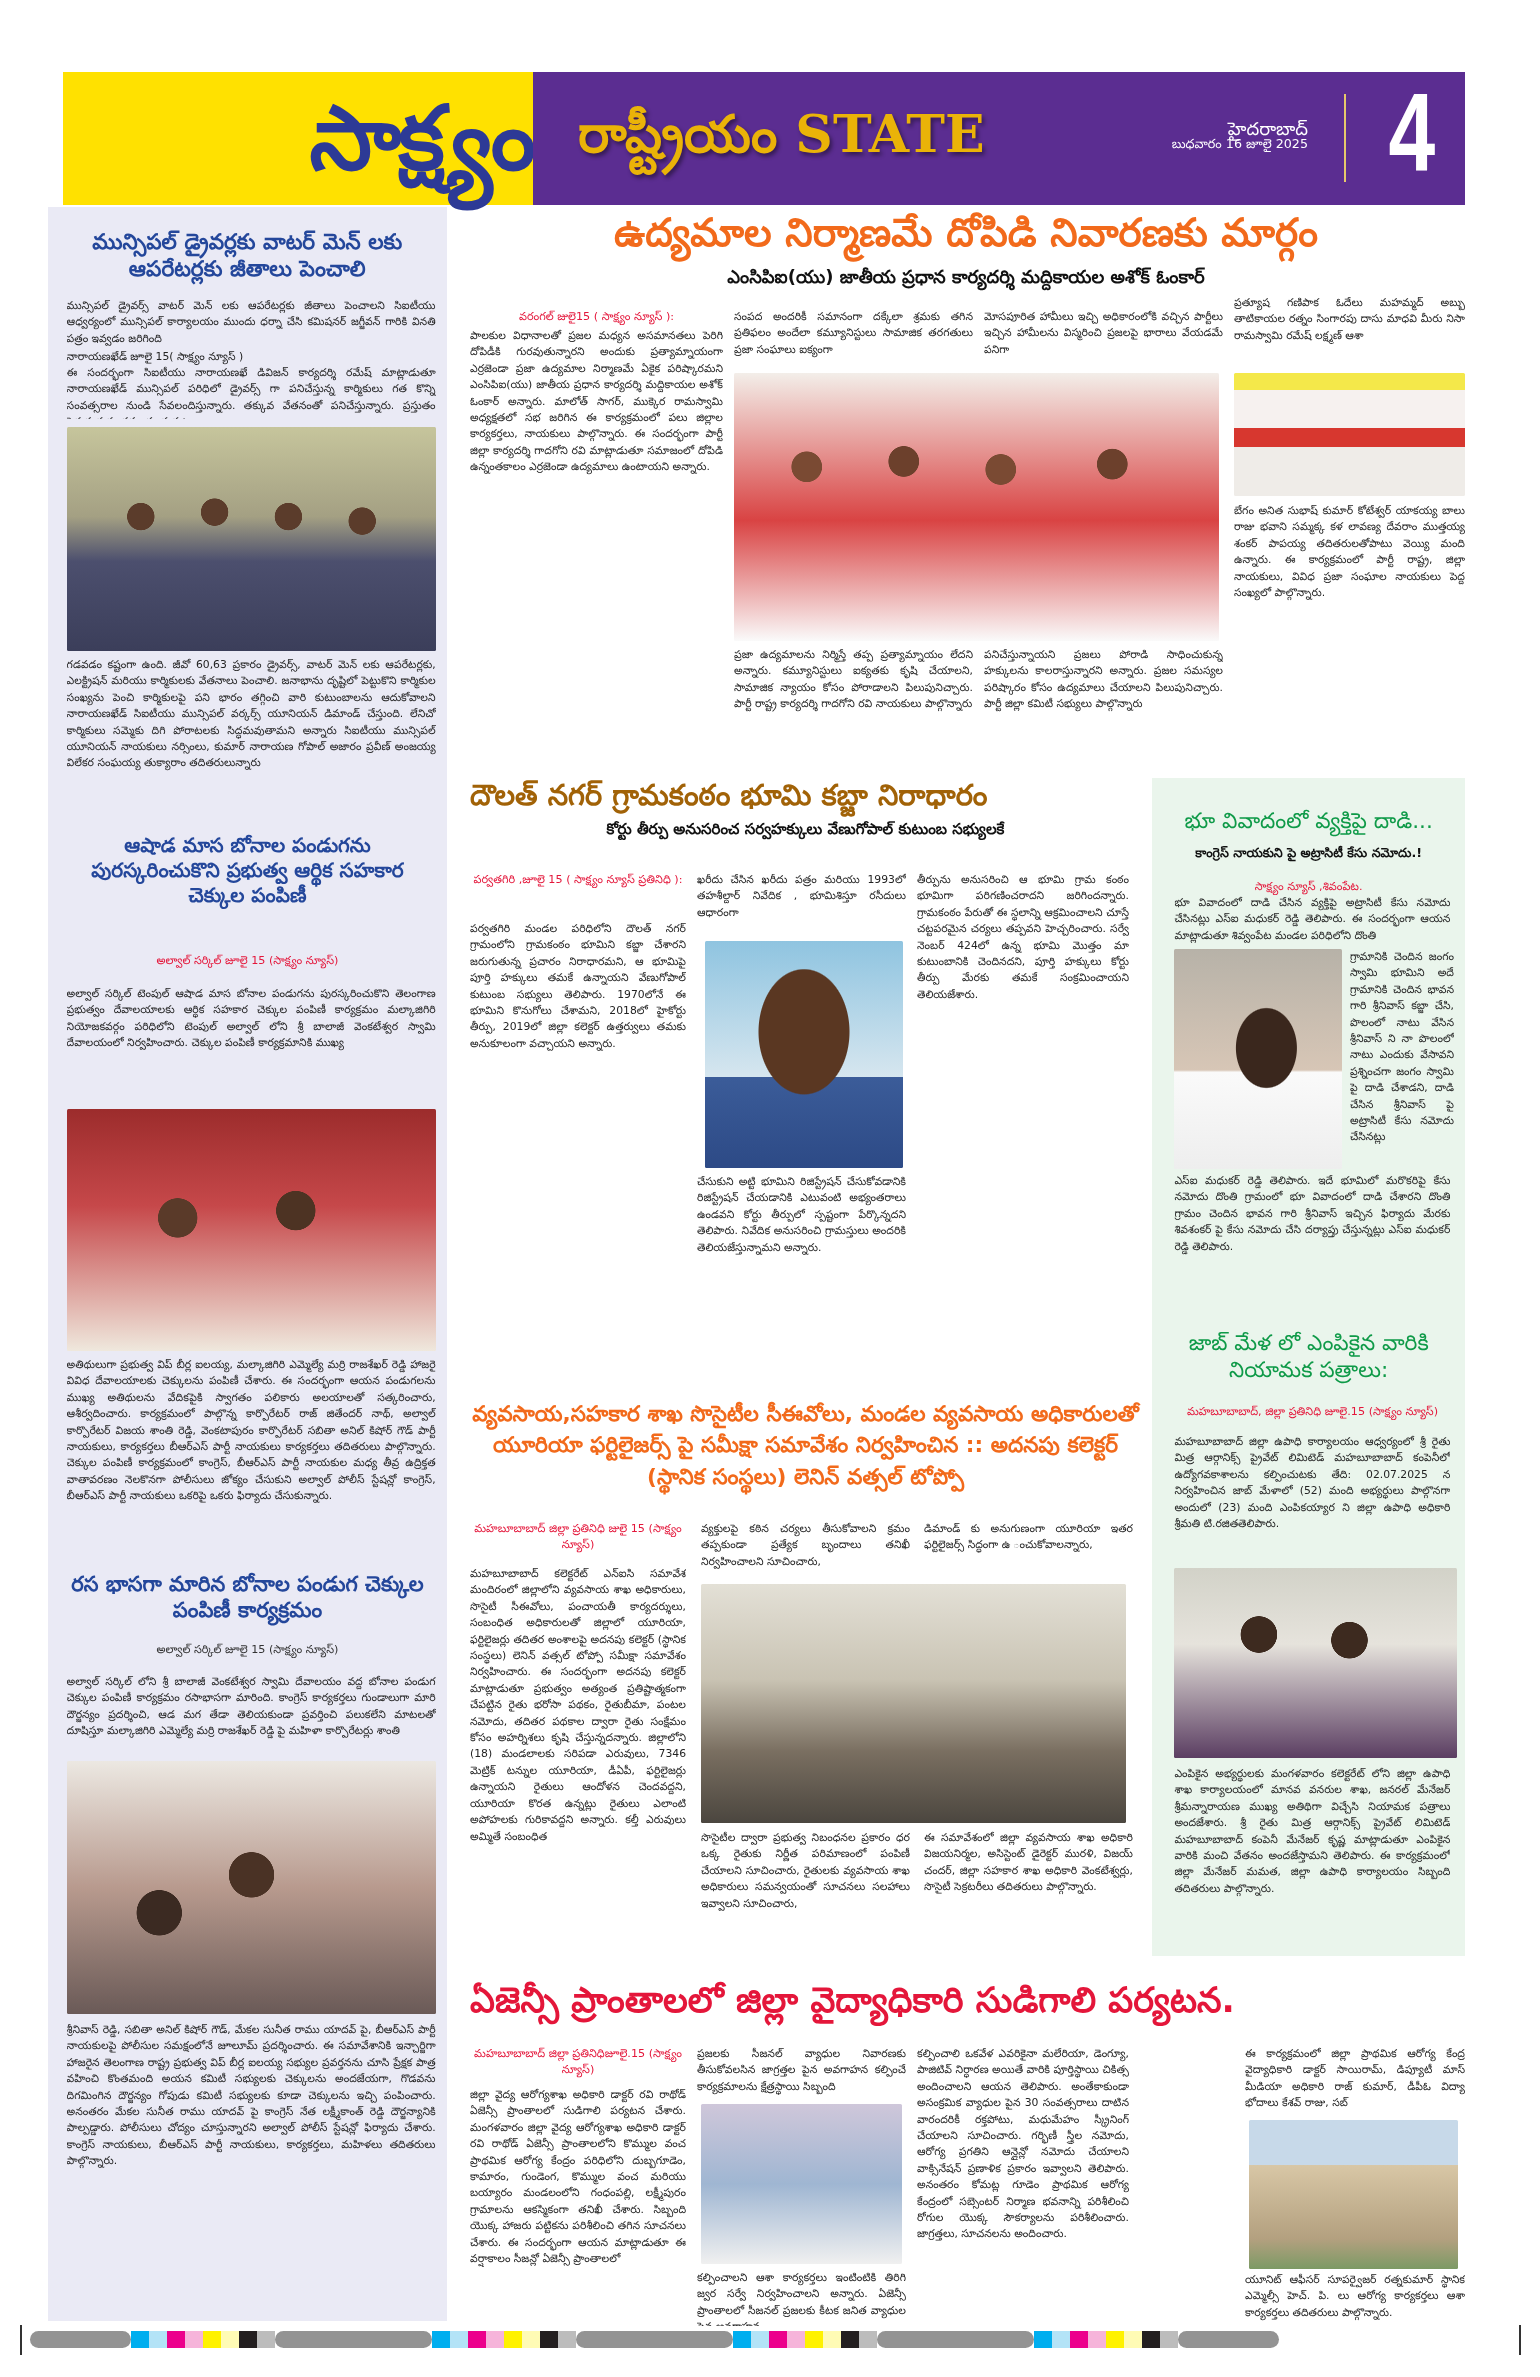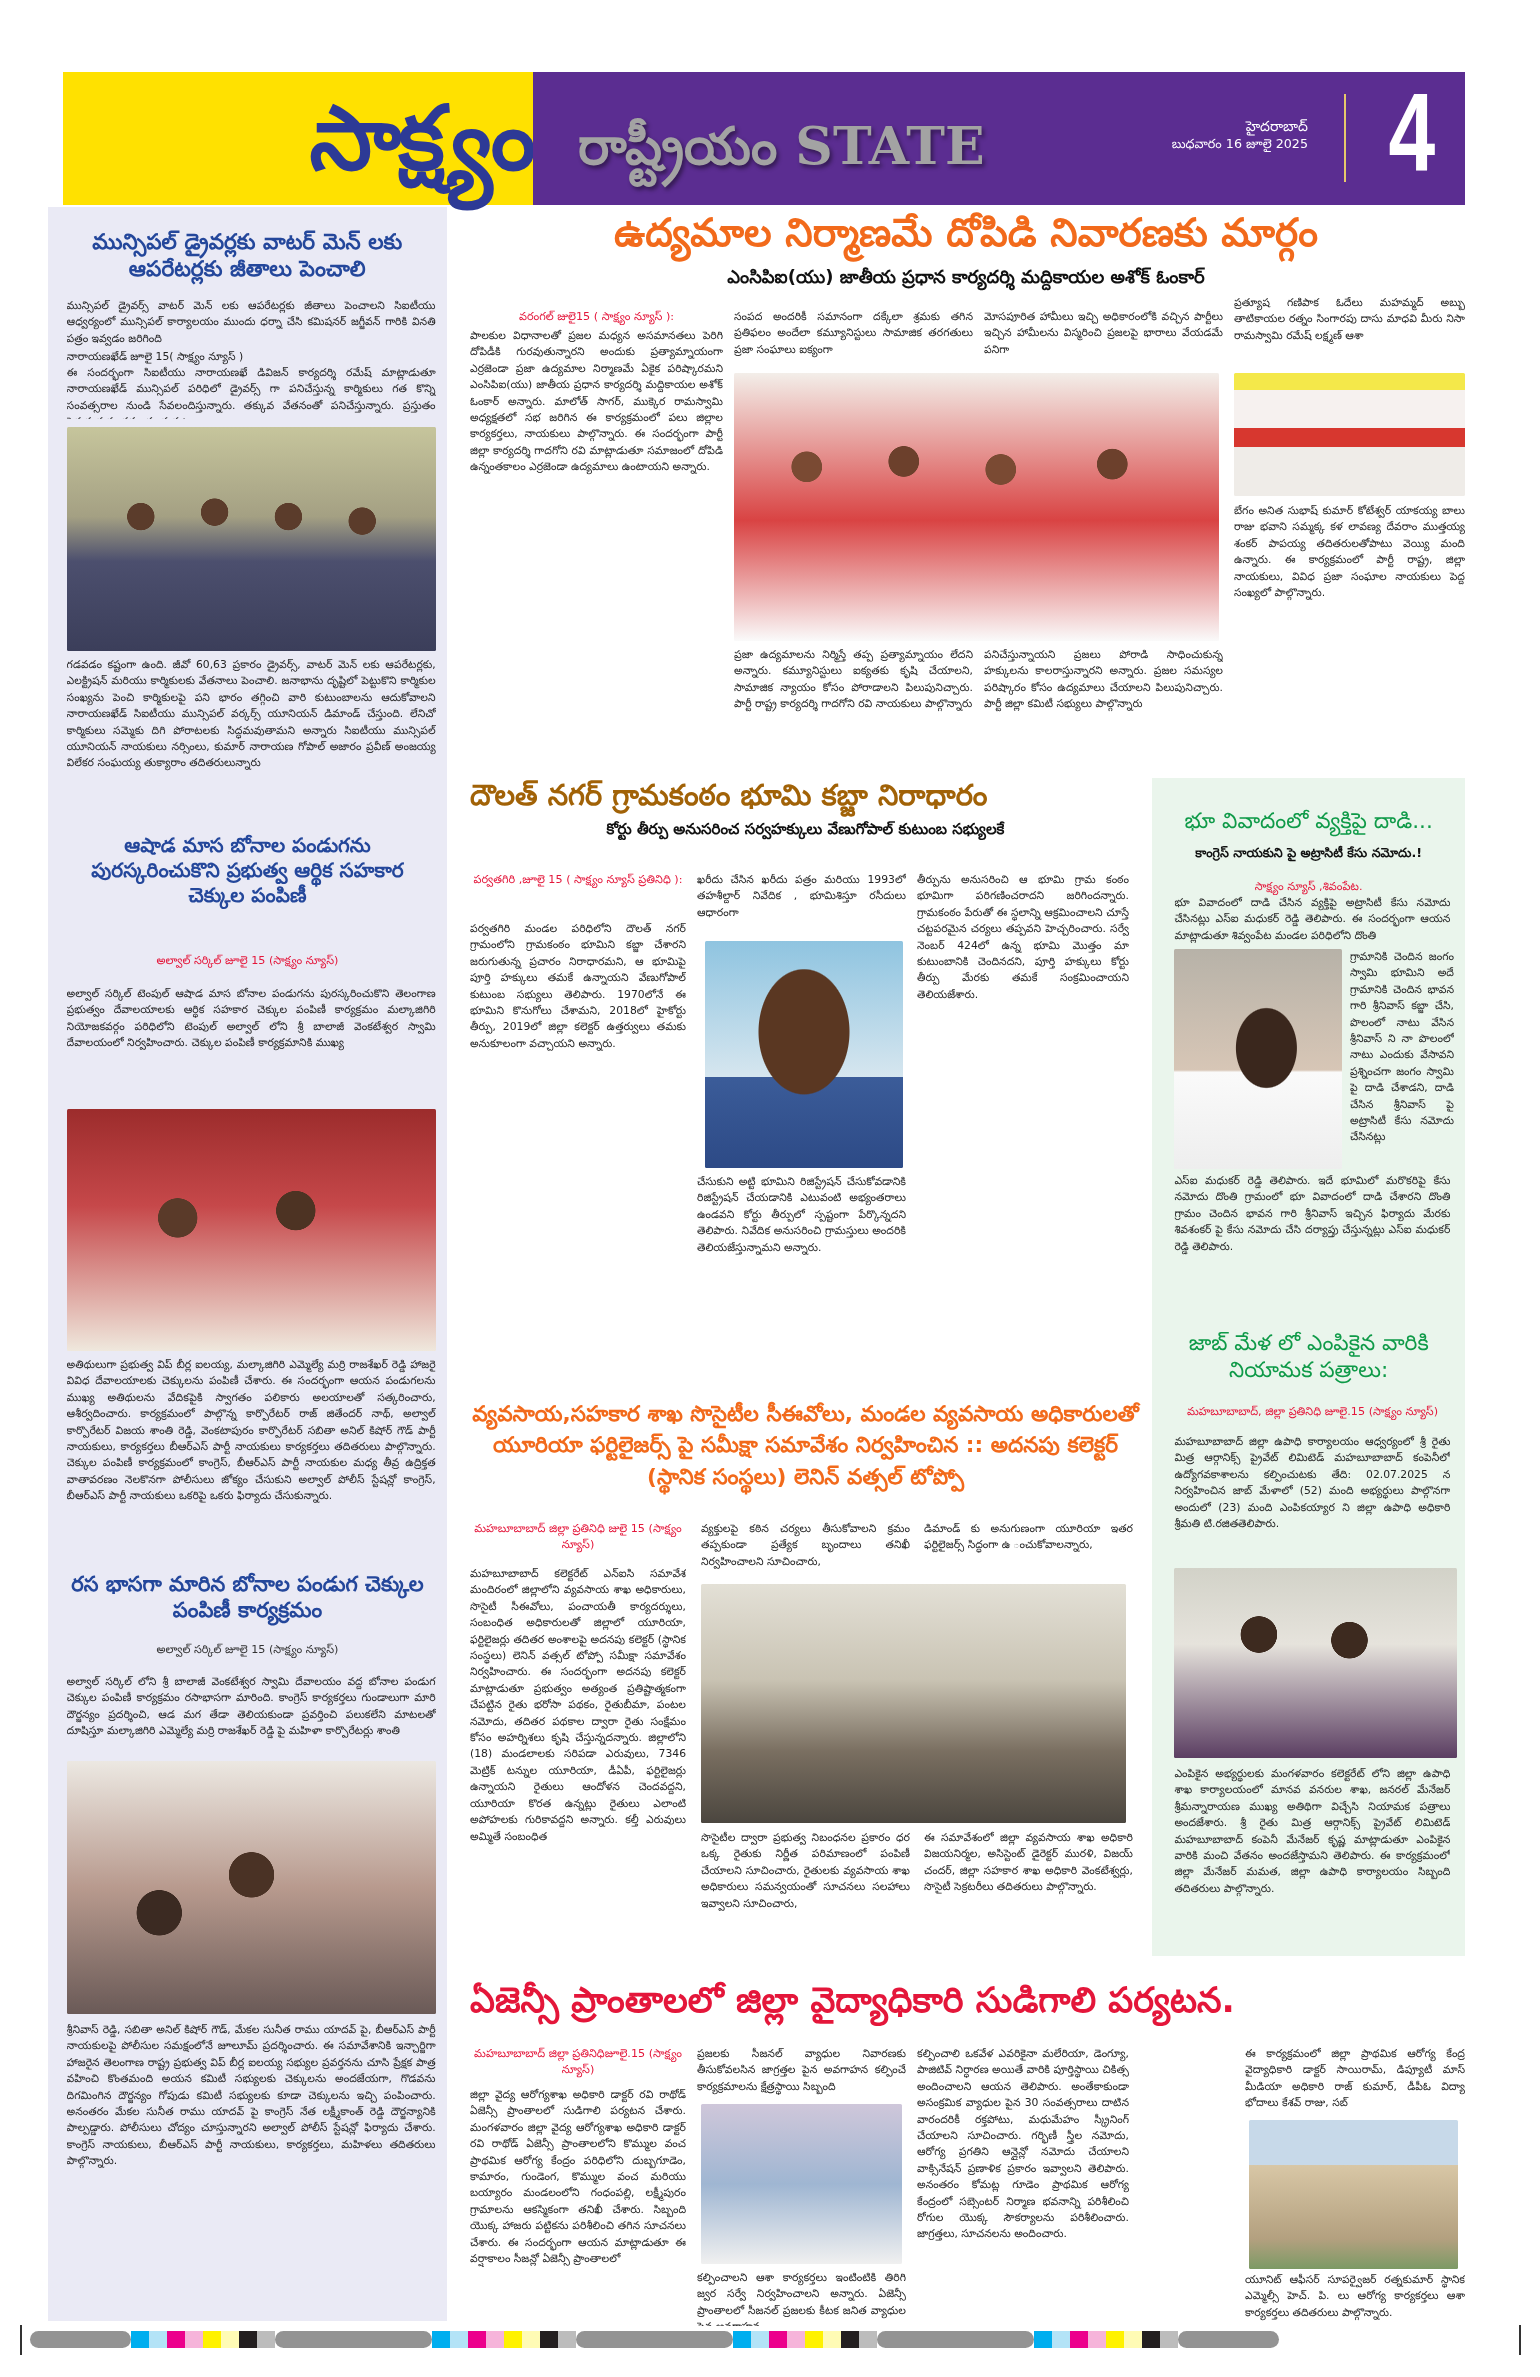--- a/index.html
+++ b/index.html
@@ -3,22 +3,22 @@
 <meta charset="utf-8">
 <style>
 *{box-sizing:border-box;margin:0;padding:0}
 html,body{width:1541px;height:2377px;background:#fff;overflow:hidden}
 body{position:relative;font-family:"DejaVu Sans",sans-serif;color:#222}
 .abs{position:absolute}
 
 #mast-logo{left:63px;top:72px;width:470px;height:133px;background:#ffe100;display:flex;align-items:center;justify-content:flex-end}
 #mast-logo span{font-family:"DejaVu Sans",sans-serif;font-weight:bold;font-size:89px;color:#2d3a96;letter-spacing:-3px;line-height:1}
 #mast-band{left:533px;top:72px;width:932px;height:133px;background:#5b2d91}
-#mast-section{left:45px;top:43px;color:#a3a3a3;font-family:"DejaVu Serif",serif;font-weight:bold;font-size:52px;text-shadow:2.2px 3px 4.5px rgba(0,0,0,.45);white-space:nowrap}
-#mast-city{right:157px;top:46px;color:#fff;font-size:14px;text-align:right}
+#mast-section{left:45px;top:31px;color:#eab308;font-family:"DejaVu Serif",serif;font-weight:bold;font-size:52px;text-shadow:2.2px 3px 4.5px rgba(0,0,0,.45);white-space:nowrap}
+#mast-city{right:157px;top:46px;color:#fff;font-size:18px;text-align:right}
 #mast-date{right:157px;top:64px;color:#fff;font-size:12.7px;text-align:right;white-space:nowrap}
 #mast-divider{right:119px;top:22.4px;width:2.2px;height:88px;background:#e8c86a}
 #mast-page{right:30px;top:4.5px;color:#fff;font-family:"Liberation Sans",sans-serif;font-weight:bold;font-size:112px;line-height:1;transform:scaleX(.75);transform-origin:right top}
 
 .panel-blue{background:#eaeaf5}
 .panel-green{background:#eaf5ec}
 .hl-blue{color:#24479b;font-weight:bold;text-align:center;line-height:1.25}
 .hl-orange{color:#f26a1b;font-weight:bold;text-align:center;line-height:1.2}
 .hl-pink{color:#a16207;font-weight:bold;text-align:left;line-height:1.2}
 .hl-green{color:#0f9a48;font-weight:normal;text-align:center;line-height:1.25}

